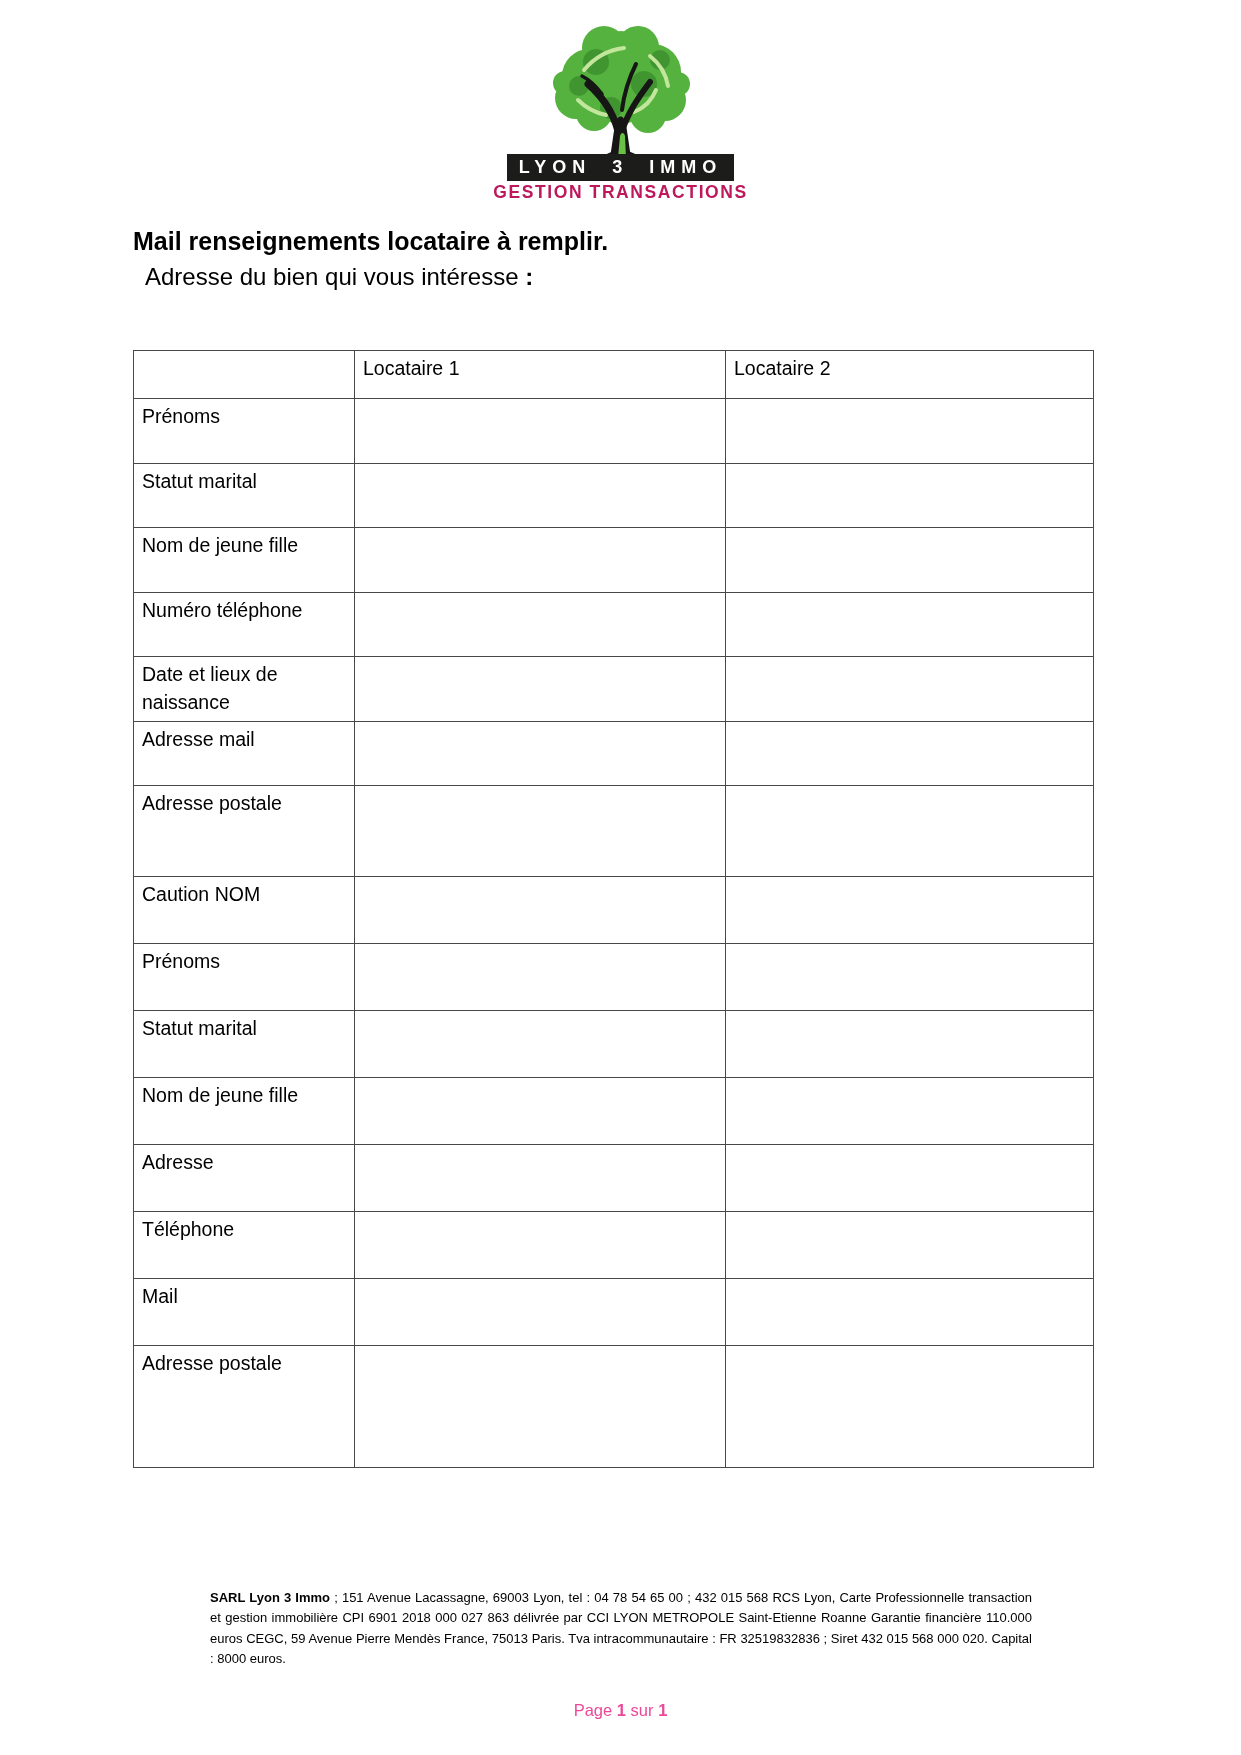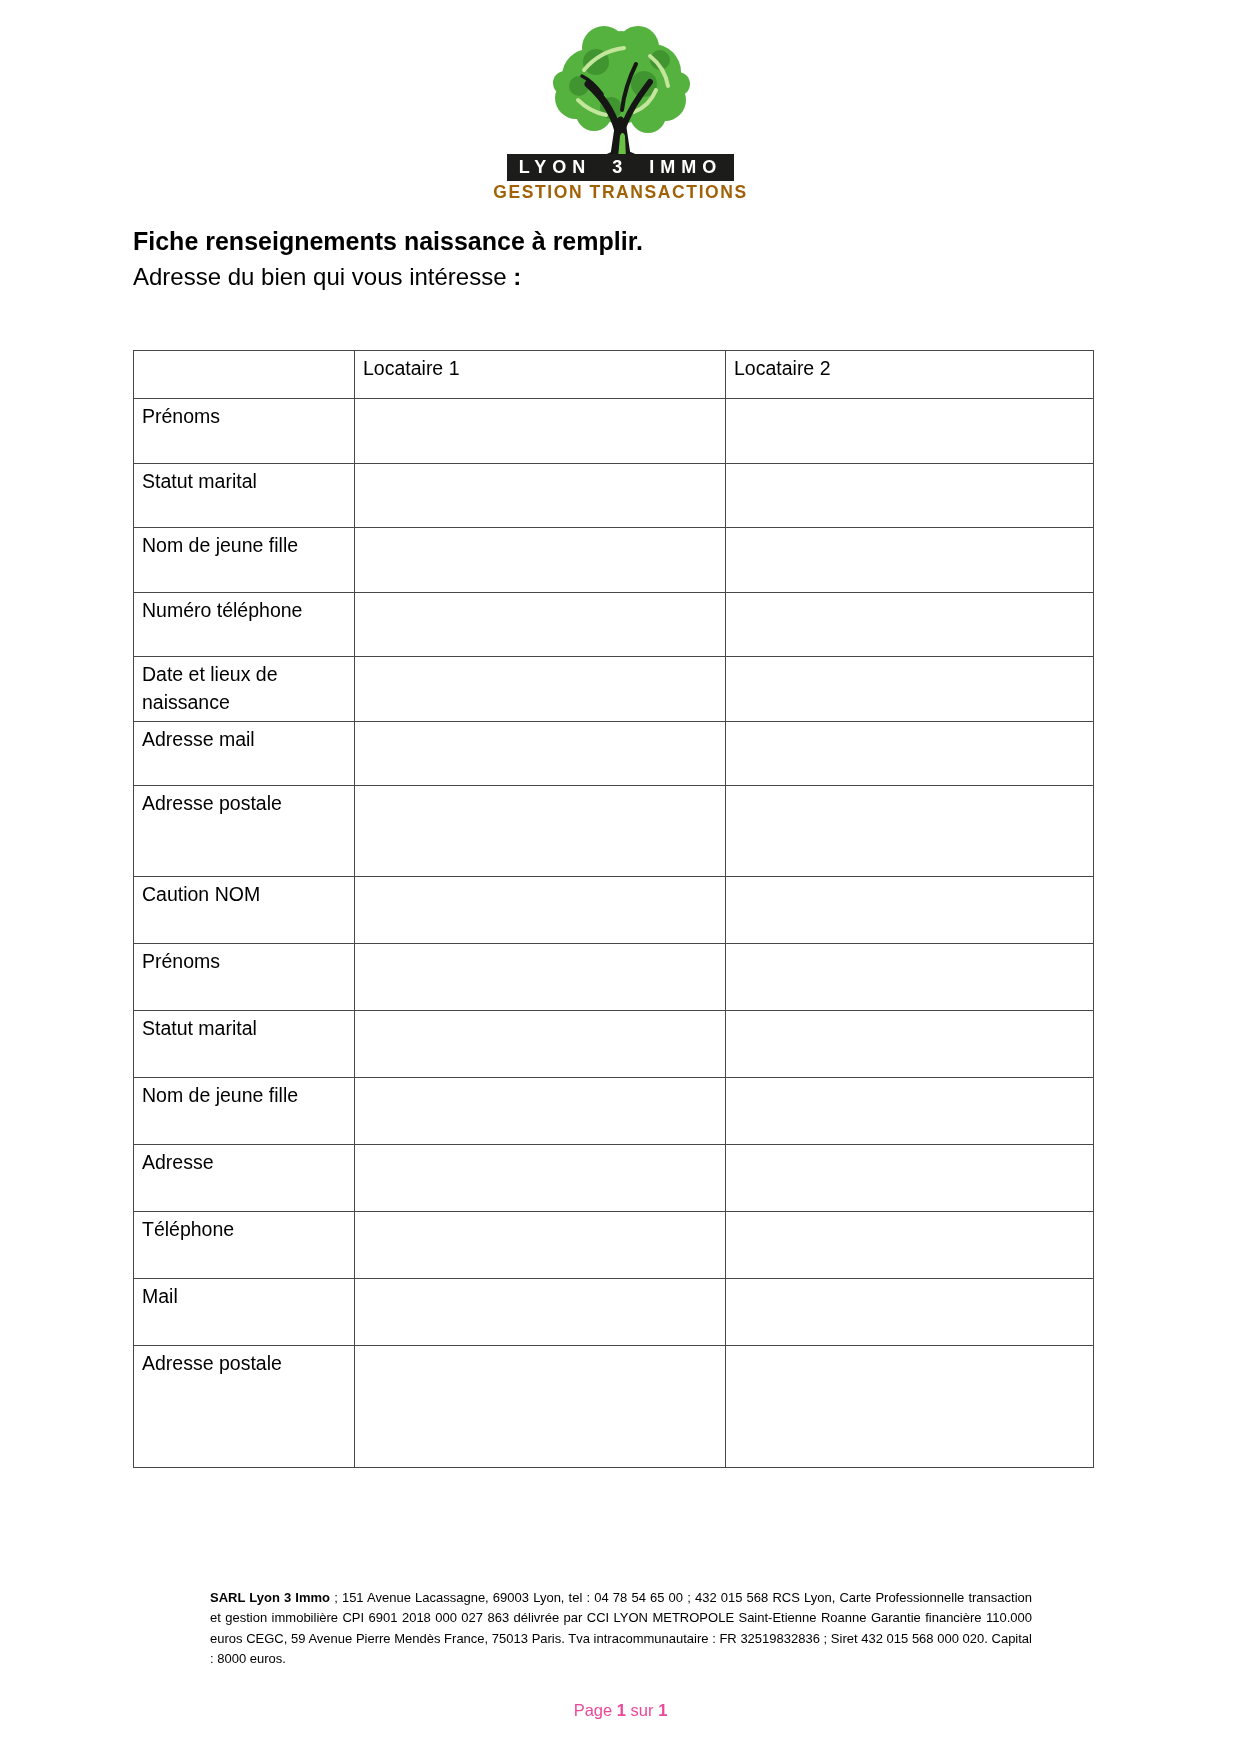--- a/index.html
+++ b/index.html
@@ -33,21 +33,21 @@
   .tagline{
     margin-top:2px;
     font-weight:bold;
     font-size:17.5px;
     letter-spacing:1.6px;
     line-height:1.1;
   }
   
   .title-block{position:absolute;left:133px;top:226px;width:960px;}
   .doc-title{font-size:25px;font-weight:bold;line-height:1.2;margin:0;}
-  .doc-subtitle{font-size:24px;font-weight:normal;line-height:1.2;margin:7px 0 0 0;}
+  .doc-subtitle{font-size:24px;font-weight:normal;line-height:1.2;margin:7px 0 0 12px;}
   .doc-subtitle .colon{font-weight:bold;}
   
   table.form{
     position:absolute;left:133px;top:350px;
     border-collapse:collapse;
     width:960px;
     table-layout:fixed;
   }
   table.form th, table.form td{
     border:1.5px solid #484848;
@@ -126,25 +126,25 @@
           <path d="M90,90 C92,74 96,60 104,44" stroke-width="4"></path>
           <path d="M70,74 C64,66 58,60 50,56" stroke-width="3.5"></path>
         </g>
 
         <path d="M78,138 L83,104 C85,94 92,94 94,104 L99,138 Z" fill="#161614"></path>
         <path d="M70,138 C78,128 100,128 108,138 Z" fill="#161614"></path>
         <path d="M86,138 L88,116 C89,112 92,112 93,116 L94,138 Z" fill="#6abf45"></path>
       </g>
     </svg>
     <div class="banner" style="background: rgb(28, 28, 26); color: rgb(255, 255, 255);">LYON 3 IMMO</div>
-    <div class="tagline" style="color:#a16207;">GESTION TRANSACTIONS</div>
+    <div class="tagline" style="color:#be185d;">GESTION TRANSACTIONS</div>
   </div>
 
   <div class="title-block">
-    <p class="doc-title">Fiche renseignements naissance à remplir.</p>
+    <p class="doc-title">Mail renseignements locataire à remplir.</p>
     <p class="doc-subtitle"><span>Adresse du bien qui vous intéresse</span><span class="colon"> :</span></p>
   </div>
 
   <table class="form">
     <colgroup>
       <col style="width:221px">
       <col style="width:371px">
       <col style="width:368px">
     </colgroup>
     <thead>

